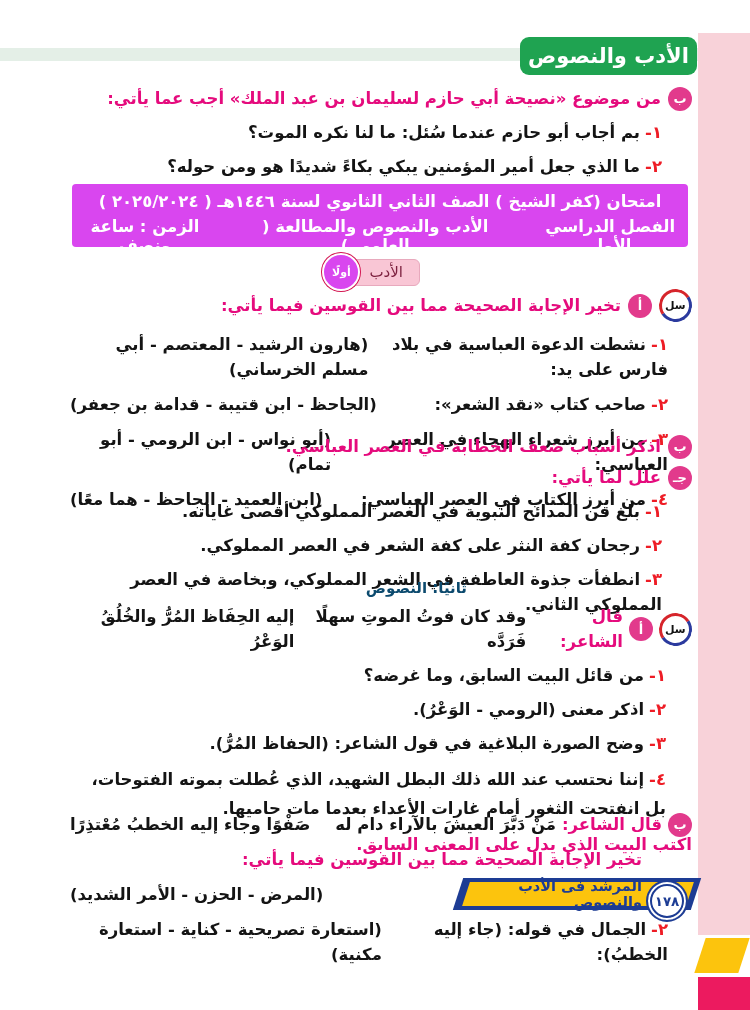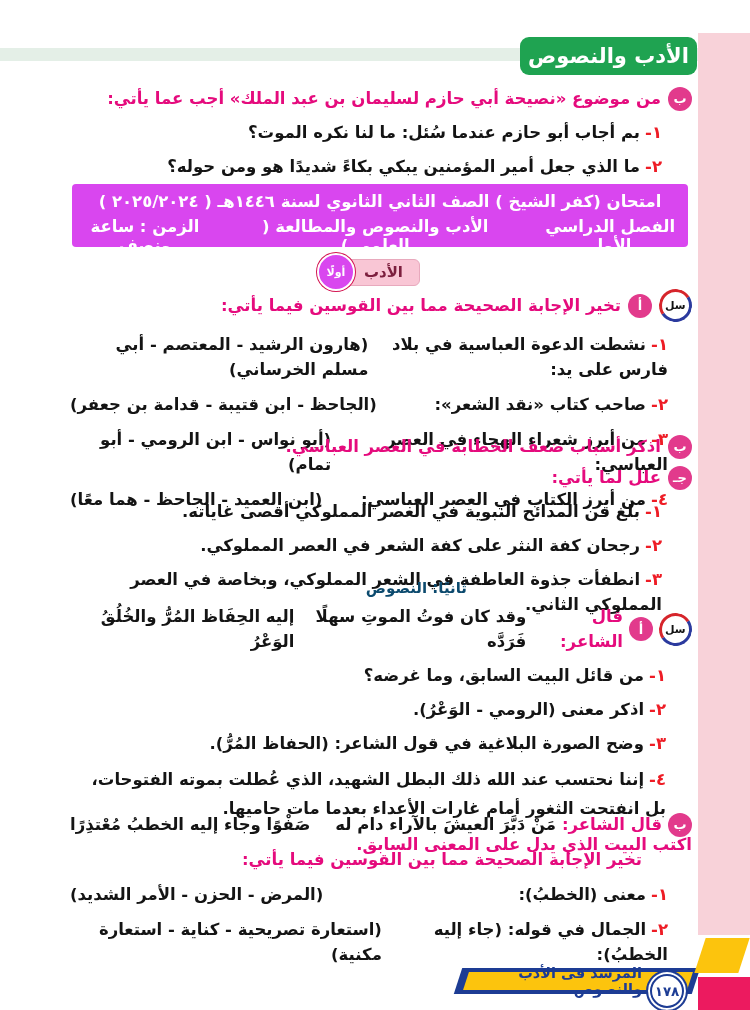--- a/index.html
+++ b/index.html
@@ -26,29 +26,29 @@
         border-bottom:3px solid #2b3a9e;border-right:3px solid #2b3a9e;transform:rotate(12deg);}
   .ask-badge span{transform:rotate(-12deg);}
   
   .exam-banner{position:absolute;top:184px;right:62px;left:72px;height:63px;background:#d946ef;
         border-radius:4px;color:#fff;font-weight:bold;font-size:16.5px;text-align:center;padding-top:8px;
         box-sizing:border-box;}
   .exam-banner .l2{display:flex;justify-content:center;gap:26px;margin-top:6px;}
   
   .ordinal{position:absolute;top:253px;right:330px;display:flex;align-items:center;}
   .ordinal .label{background:#f9c6d5;border:1px solid #e8a9bd;border-radius:6px;
-        padding:3px 16px 4px 22px;color:#7c1f3e;font-size:15px;font-weight:bold;}
+        padding:3px 16px 4px 22px;color:#7c1f3e;font-size:15px;font-weight:normal;}
   .ordinal .circ{width:34px;height:34px;border-radius:50%;background:#d946ef;color:#fff;
         font-size:11px;font-weight:bold;display:flex;align-items:center;justify-content:center;
         border:2px solid #fff;box-shadow:0 0 0 1px #d31450;margin-right:-14px;z-index:2;}
   .heading2{position:absolute;top:579px;right:283px;font-size:15px;font-weight:bold;color:#0c4a6e;}
   .verse{display:flex;justify-content:space-between;align-items:center;}
   .verse .vr{display:flex;align-items:center;gap:6px;}
   
-  .footer-banner{position:absolute;top:968px;right:52px;width:246px;height:26px;}
+  .footer-banner{position:absolute;top:878px;right:52px;width:246px;height:32px;}
   .fb-blue{position:absolute;top:0;bottom:0;left:6px;right:2px;background:#1d3c94;transform:skewX(-18deg);}
   .fb-yellow{position:absolute;top:4px;bottom:4px;left:14px;right:8px;background:#fcc40d;transform:skewX(-18deg);}
   .fb-text{position:absolute;top:0;bottom:0;left:24px;right:56px;display:flex;align-items:center;
         justify-content:center;color:#1d3c94;font-size:14.5px;font-weight:bold;}
   .fb-circle{position:absolute;top:2px;right:10px;width:38px;height:38px;border-radius:50%;background:#fff;
         border:2px solid #1d3c94;box-shadow:inset 0 0 0 2px #fff,inset 0 0 0 4px #1d3c94;
         display:flex;align-items:center;justify-content:center;color:#1d3c94;font-size:13.5px;font-weight:bold;}
   .corner-yellow{position:absolute;top:938px;right:6px;width:44px;height:35px;background:#fcc40d;transform:skewX(-18deg);}
   .corner-crimson{position:absolute;top:977px;right:0;width:52px;height:33px;background:#ec1a5f;}
 </style>

